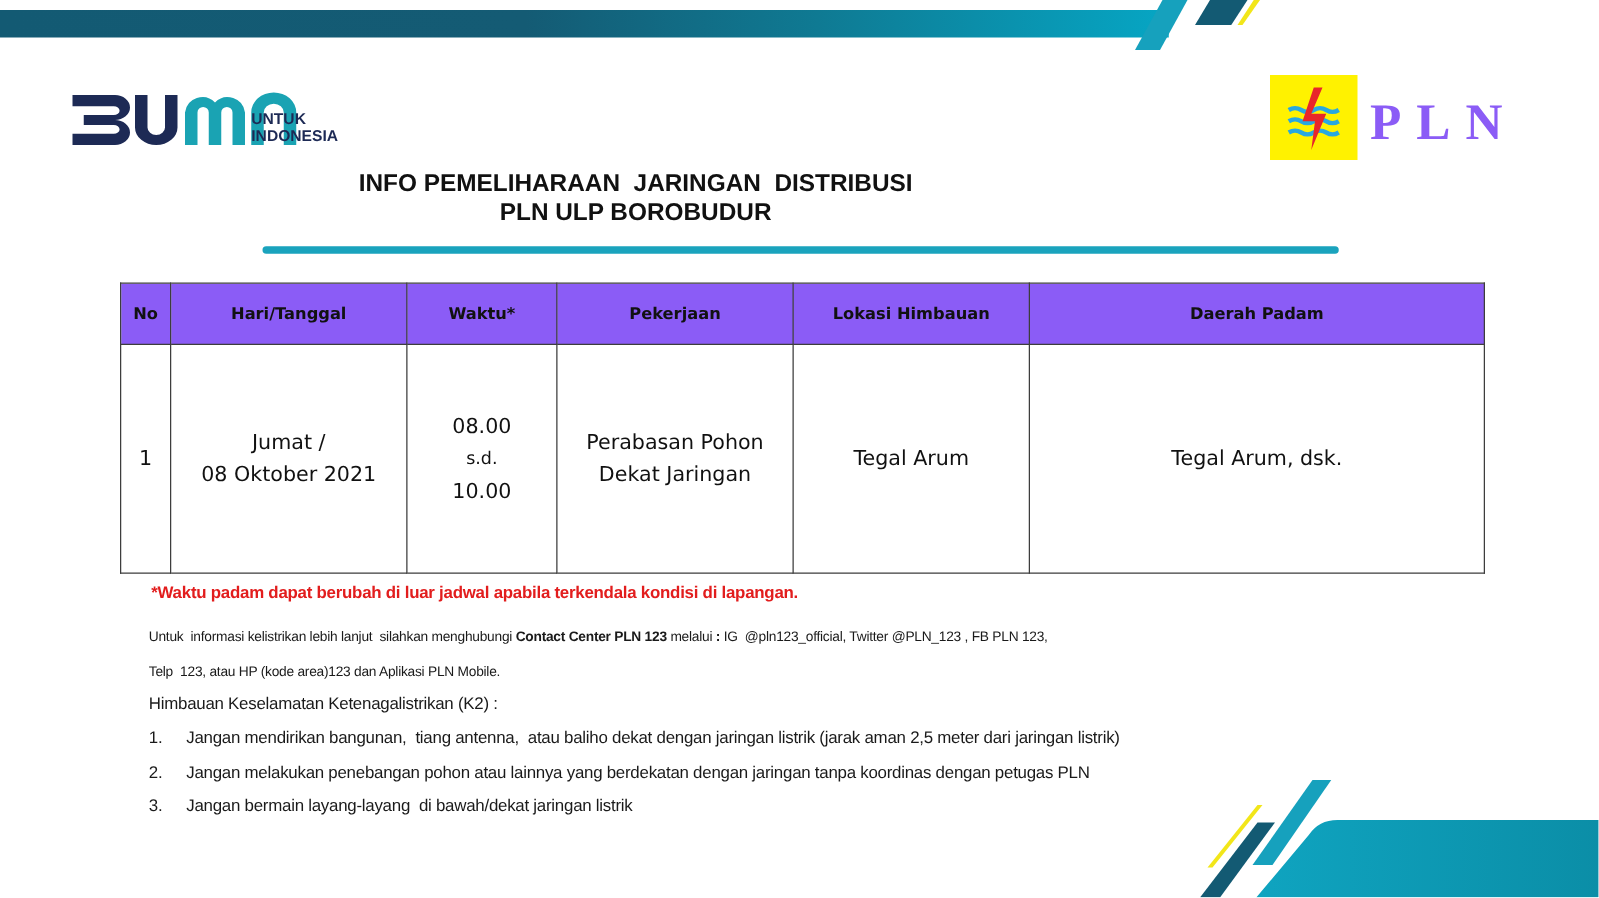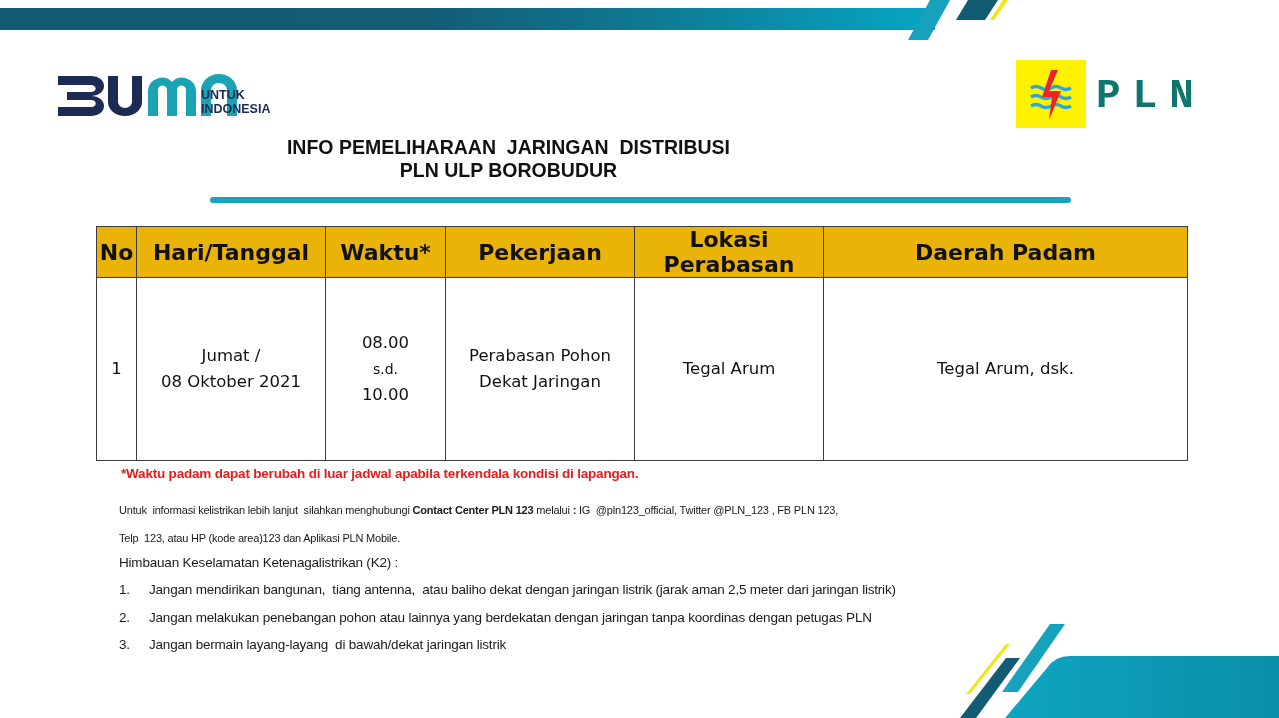--- a/index.html
+++ b/index.html
@@ -21,22 +21,22 @@
   
   .bumn-logo { left: 56px; top: 72px; width: 230px; height: 48px; }
   .bumn-text {
     left: 201px; top: 88px;
     font-family: Liberation Sans, sans-serif; font-weight: bold;
     font-size: 12.5px; line-height: 14px; color: #1d2a55;
   }
   .pln-logo { left: 1016px; top: 60px; width: 70px; height: 68px; background: #fff200; }
   .pln-text {
     left: 1096px; top: 73px;
-    font-family: Liberation Mono, monospace; font-weight: bold;
-    font-size: 41px; letter-spacing: 12px; color: #0f766e;
+    font-family: Liberation Serif, serif; font-weight: bold;
+    font-size: 41px; letter-spacing: 12px; color: #8b5cf6;
   }
 
   
   .title {
     left: 0; width: 1017px; top: 136px; text-align: center;
     font-weight: bold; font-size: 19.5px; line-height: 23px; color: #111;
   }
   .title-rule {
     left: 210px; top: 197px; width: 861px; height: 6px;
     background: #1aa3bd; border-radius: 3px;
@@ -46,21 +46,21 @@
   .sched {
     left: 96px; top: 226px; width: 1091px;
     border-collapse: collapse; table-layout: fixed;
     font-family: "DejaVu Sans", sans-serif;
   }
   .sched th, .sched td {
     border: 1.3px solid #3d3d3d; text-align: center; vertical-align: middle;
     padding: 0;
   }
   .sched th {
-    background: #eab308; height: 48px; font-weight: bold; font-size: 22px; color: #111; text-align: center;
+    background: #8b5cf6; height: 48px; font-weight: bold; font-size: 13px; color: #111; text-align: center;
   }
   .sched td { height: 182px; font-size: 16.5px; line-height: 26px; color: #111; }
   .sd-small { font-size: 14px; line-height: 26px; }
 
   
   .note-red {
     left: 121px; top: 466px; font-weight: bold; font-size: 13.5px; color: #e21d1d;
     letter-spacing: -0.2px;
   }
   .info { left: 119px; top: 496px; width: 1080px; font-size: 11px; line-height: 28px; color: #1a1a1a; letter-spacing: -0.2px; }
@@ -121,21 +121,21 @@
     <col style="width:189px">
       <col style="width:189px">
       <col style="width:364px">
   </colgroup>
   <thead>
     <tr>
       <th>No</th>
       <th>Hari/Tanggal</th>
       <th>Waktu*</th>
       <th>Pekerjaan</th>
-      <th>Lokasi Perabasan</th>
+      <th>Lokasi Himbauan</th>
       <th>Daerah Padam</th>
     </tr>
   </thead>
   <tbody>
     <tr>
       <td>1</td>
       <td>
         <div>Jumat /</div>
         <div>08 Oktober 2021</div>
       </td>

